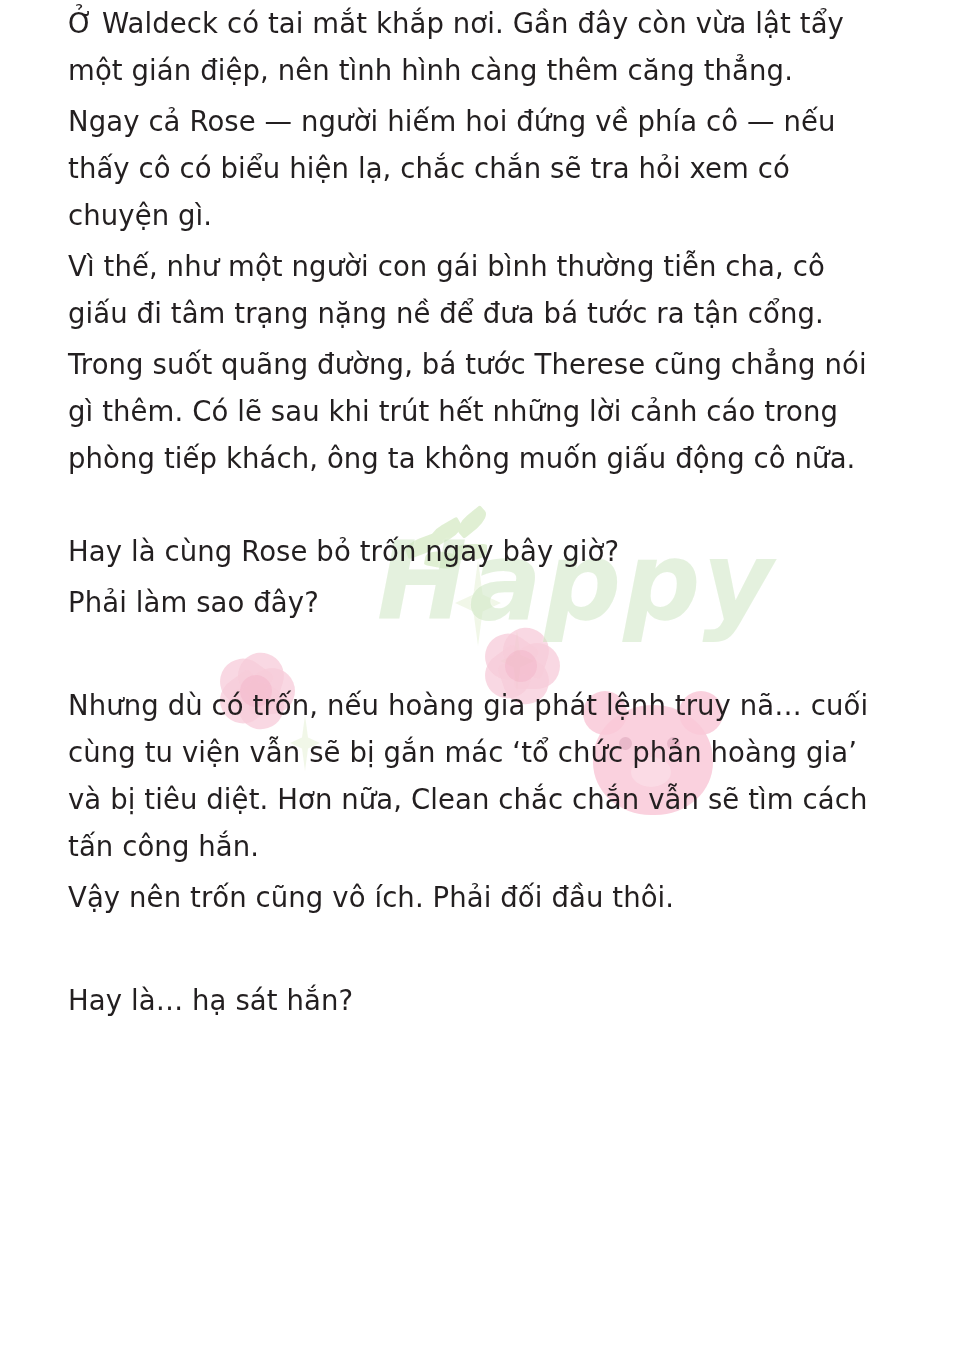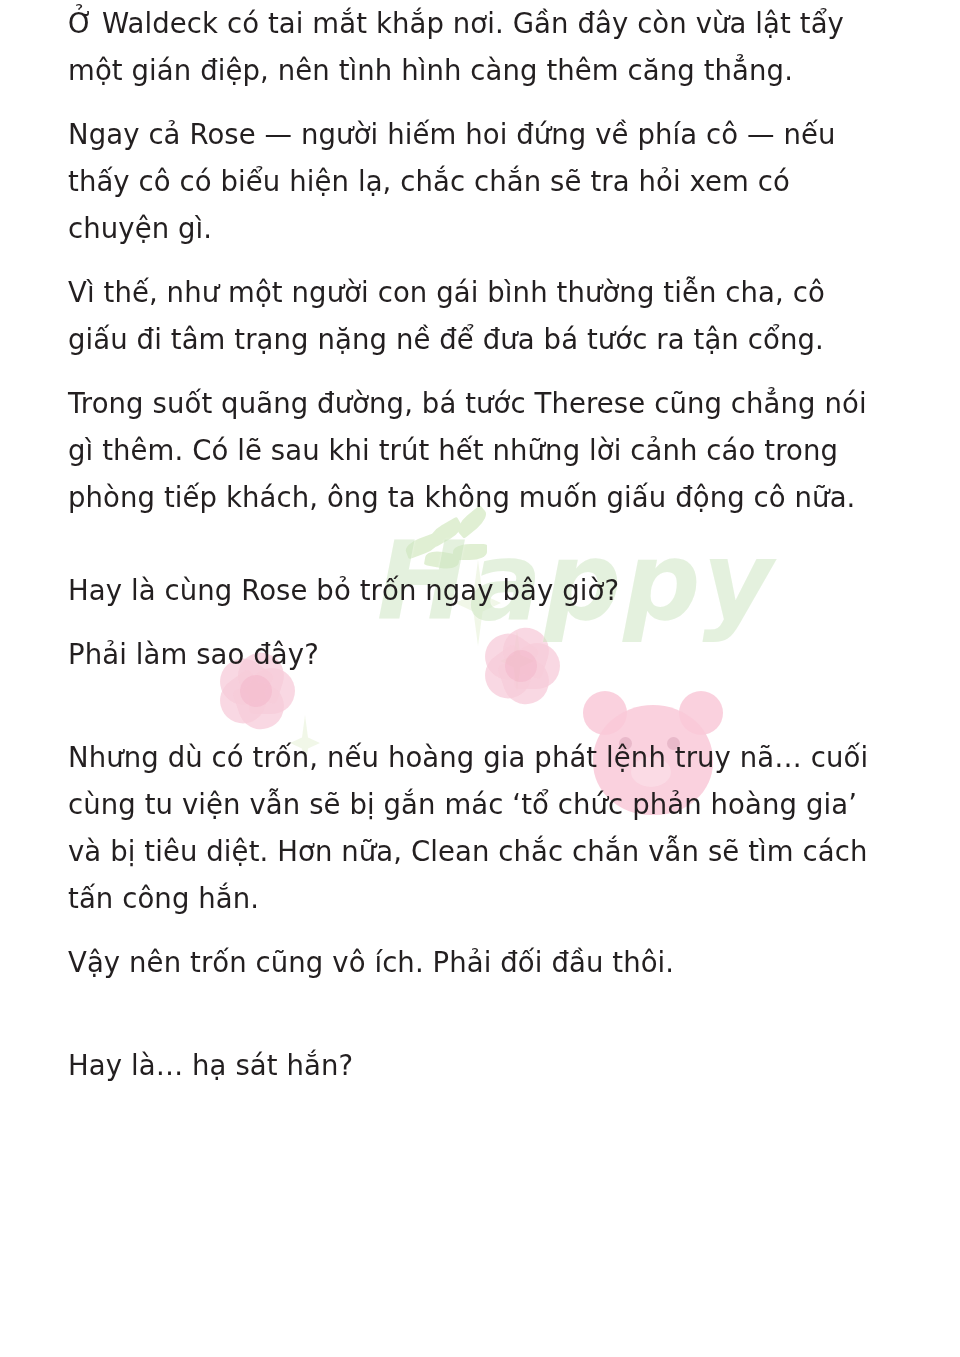--- a/index.html
+++ b/index.html
@@ -182,21 +182,21 @@
     box-sizing: border-box;
   }
   .para {
     color: #231f20;
     font-size: 27.5px;
     line-height: 47px;
     letter-spacing: 0.1px;
     margin: 0;
     padding: 0;
   }
-  .para + .para { margin-top: 17px; }
+  .para + .para { margin-top: 4px; }
   .spacer-md { height: 46px; }
   .spacer-lg { height: 56px; }
   .first { }
 </style>
 </head>
 <body>
 
 <div class="page">
 
   <div class="watermark">

